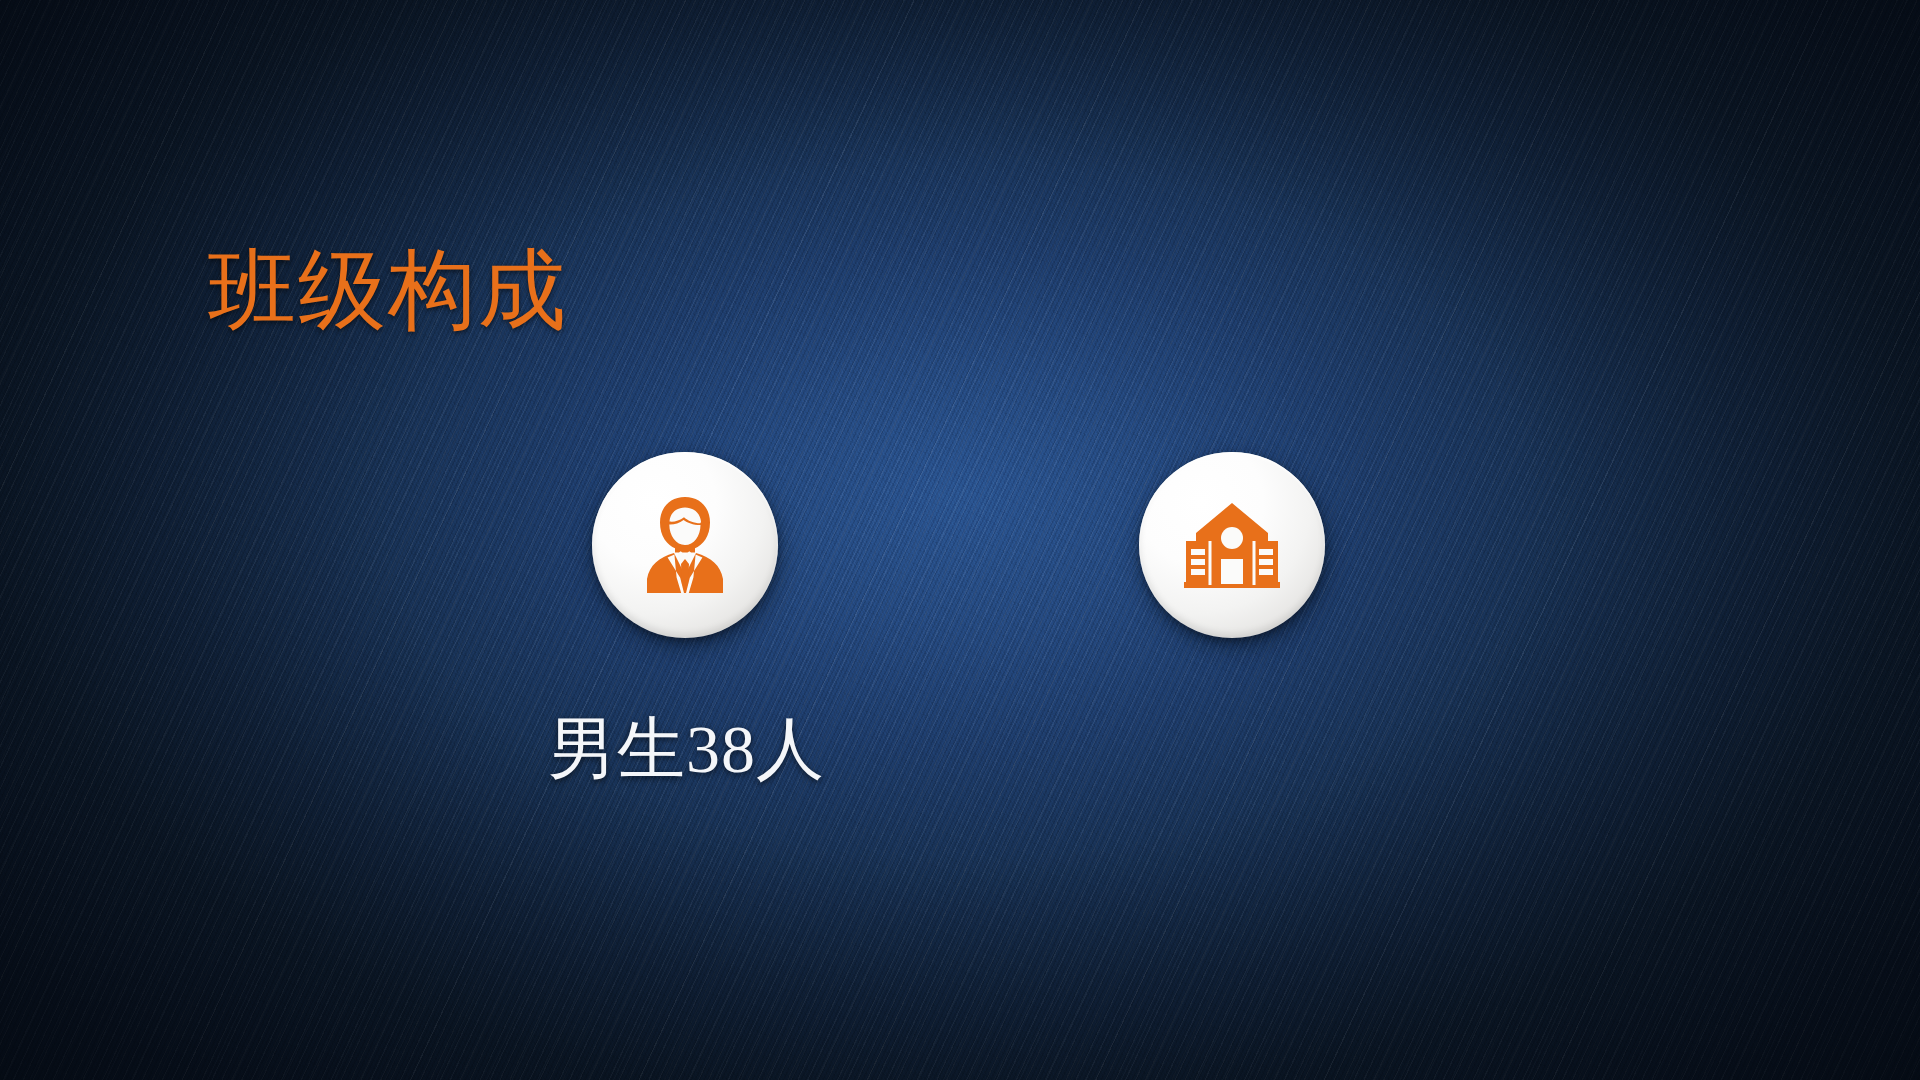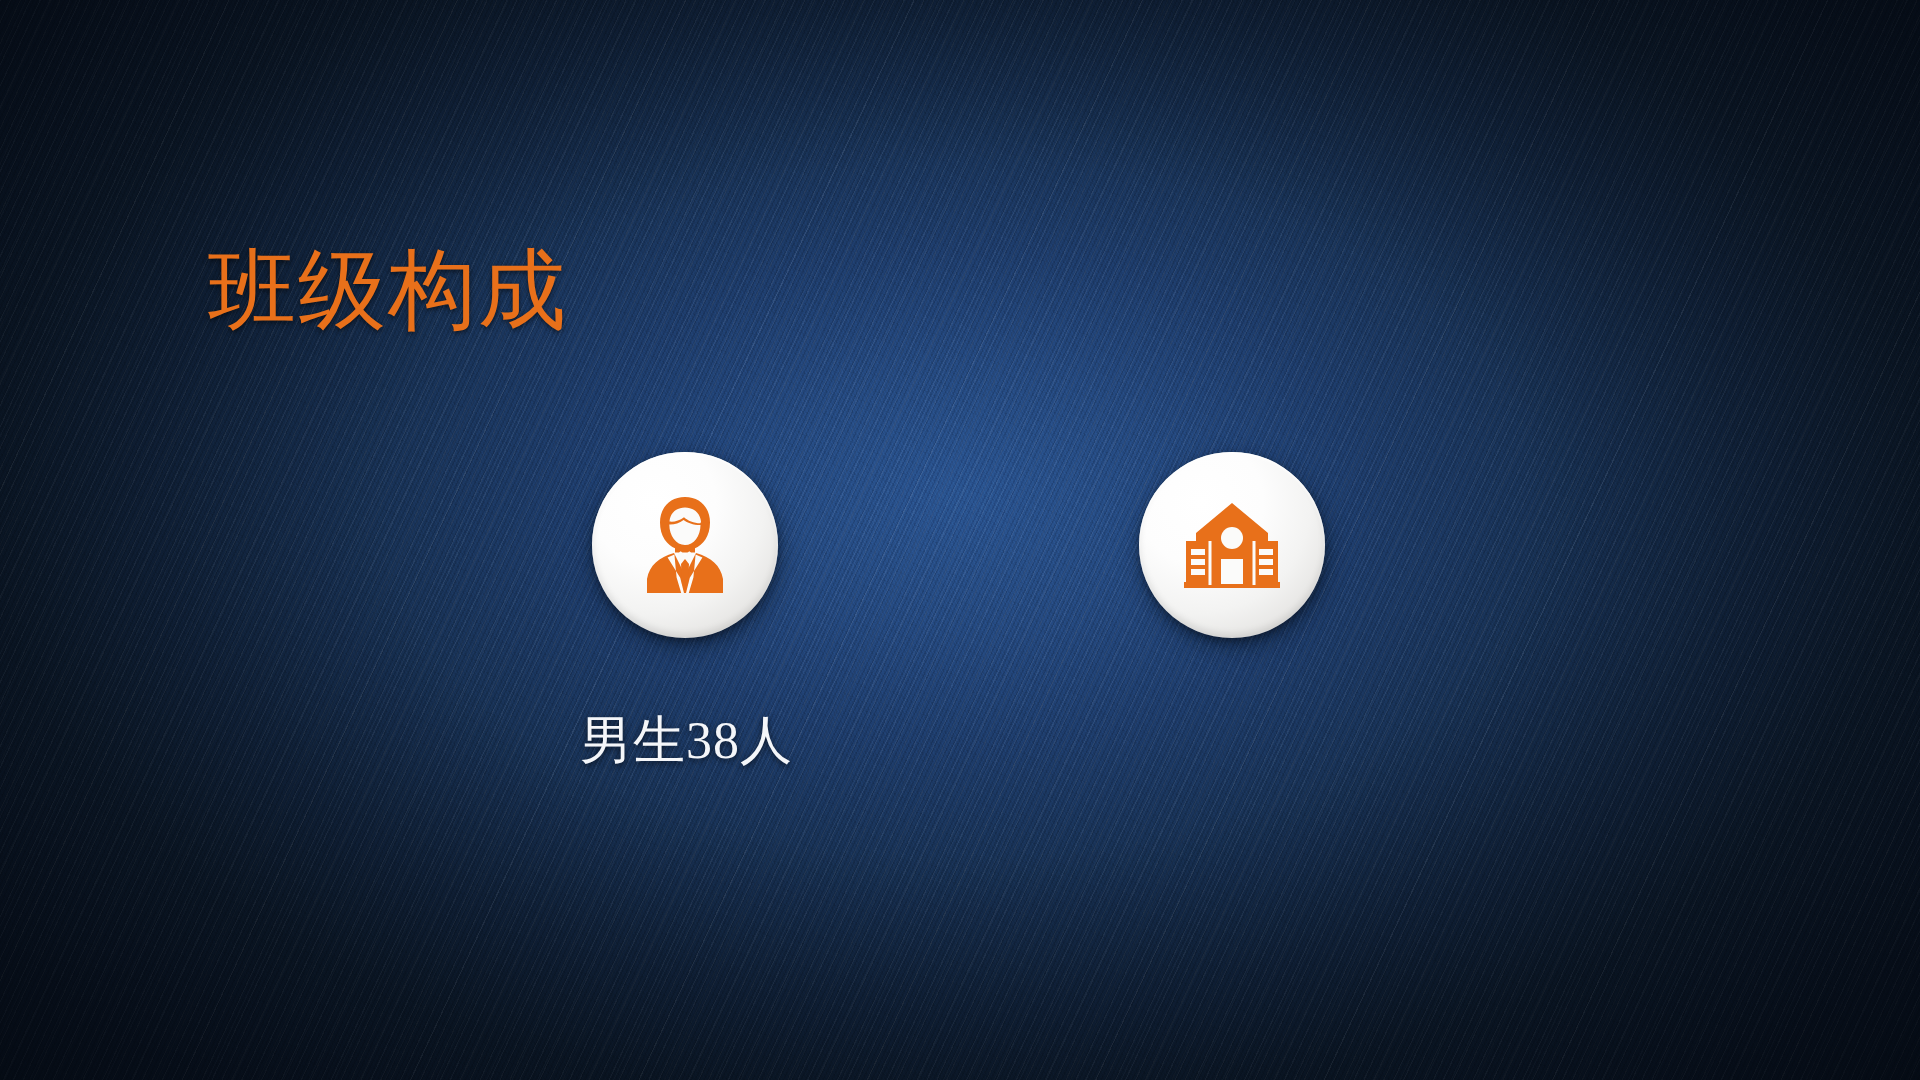--- a/index.html
+++ b/index.html
@@ -169,21 +169,21 @@
     justify-content: center;
   }
 
   .disc svg {
     display: block;
   }
 
   
   .caption {
     margin-top: 70px;
-    font-size: 52px;
+    font-size: 68px;
     line-height: 1.1;
     color: #f4f6f9;
     font-family: "Liberation Serif", "DejaVu Serif", serif;
     font-weight: 400;
     letter-spacing: 1px;
     white-space: nowrap;
     text-shadow: 0 2px 6px rgba(0,0,0,0.65);
   }
 </style>
 </head>

